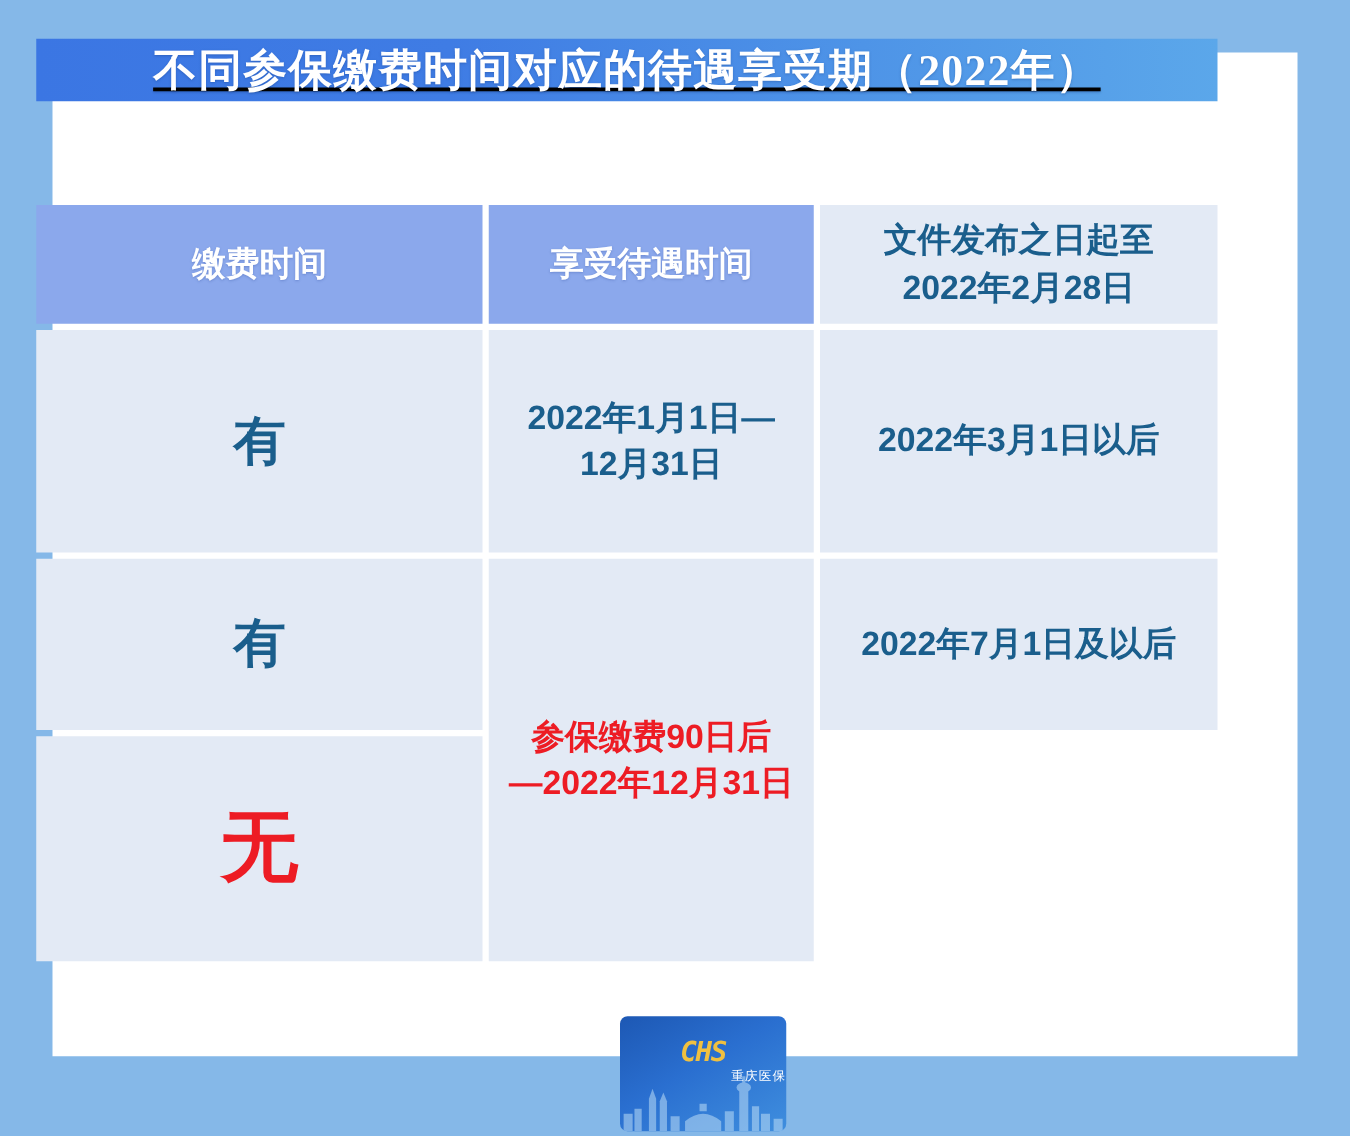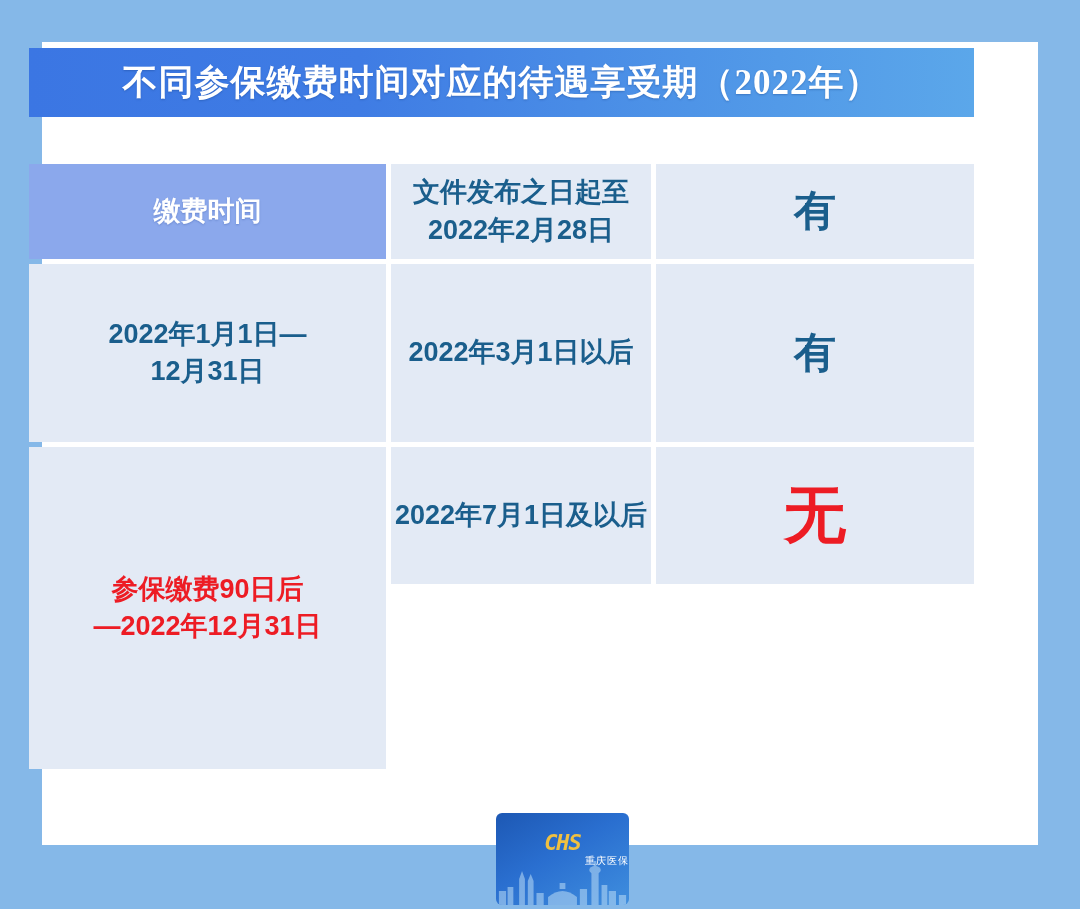--- a/index.html
+++ b/index.html
@@ -23,27 +23,28 @@
     width: 996px;
     height: 803px;
     background: #ffffff;
     box-sizing: border-box;
   }
 
   
   #title-bar {
     position: absolute;
     left: 29px;
-    top: 48px;
+    top: 31px;
     width: 945px;
-    height: 69px;
+    height: 50px;
     background: linear-gradient(90deg, #3b76e3 0%, #3f7ce4 35%, #4e94e7 70%, #5ba7ea 100%);
     display: flex;
     align-items: center;
     justify-content: center;
+    text-decoration: underline;
   }
   #title-text {
     color: #ffffff;
     font-family: "Liberation Serif", "DejaVu Serif", serif;
     font-weight: bold;
     font-size: 35px;
     letter-spacing: 1px;
     white-space: nowrap;
     text-shadow: 0 1px 2px rgba(20,60,130,.35);
   }
@@ -165,20 +166,23 @@
 <div id="card"></div>
 
 <div id="title-bar">
   <span id="title-text">不同参保缴费时间对应的待遇享受期（2022年）</span>
 </div>
 
 <div id="table">
 
   <div class="cell head">
     <span class="line">缴费时间</span>
+  </div>
+  <div class="cell head">
+    <span class="line">享受待遇时间</span>
   </div>
 
   <div class="cell">
     <span class="line body-blue">文件发布之日起至</span>
     <span class="line body-blue">2022年2月28日</span>
   </div>
   <div class="cell">
     <span class="line body-blue big">有</span>
   </div>
   <div class="cell">

